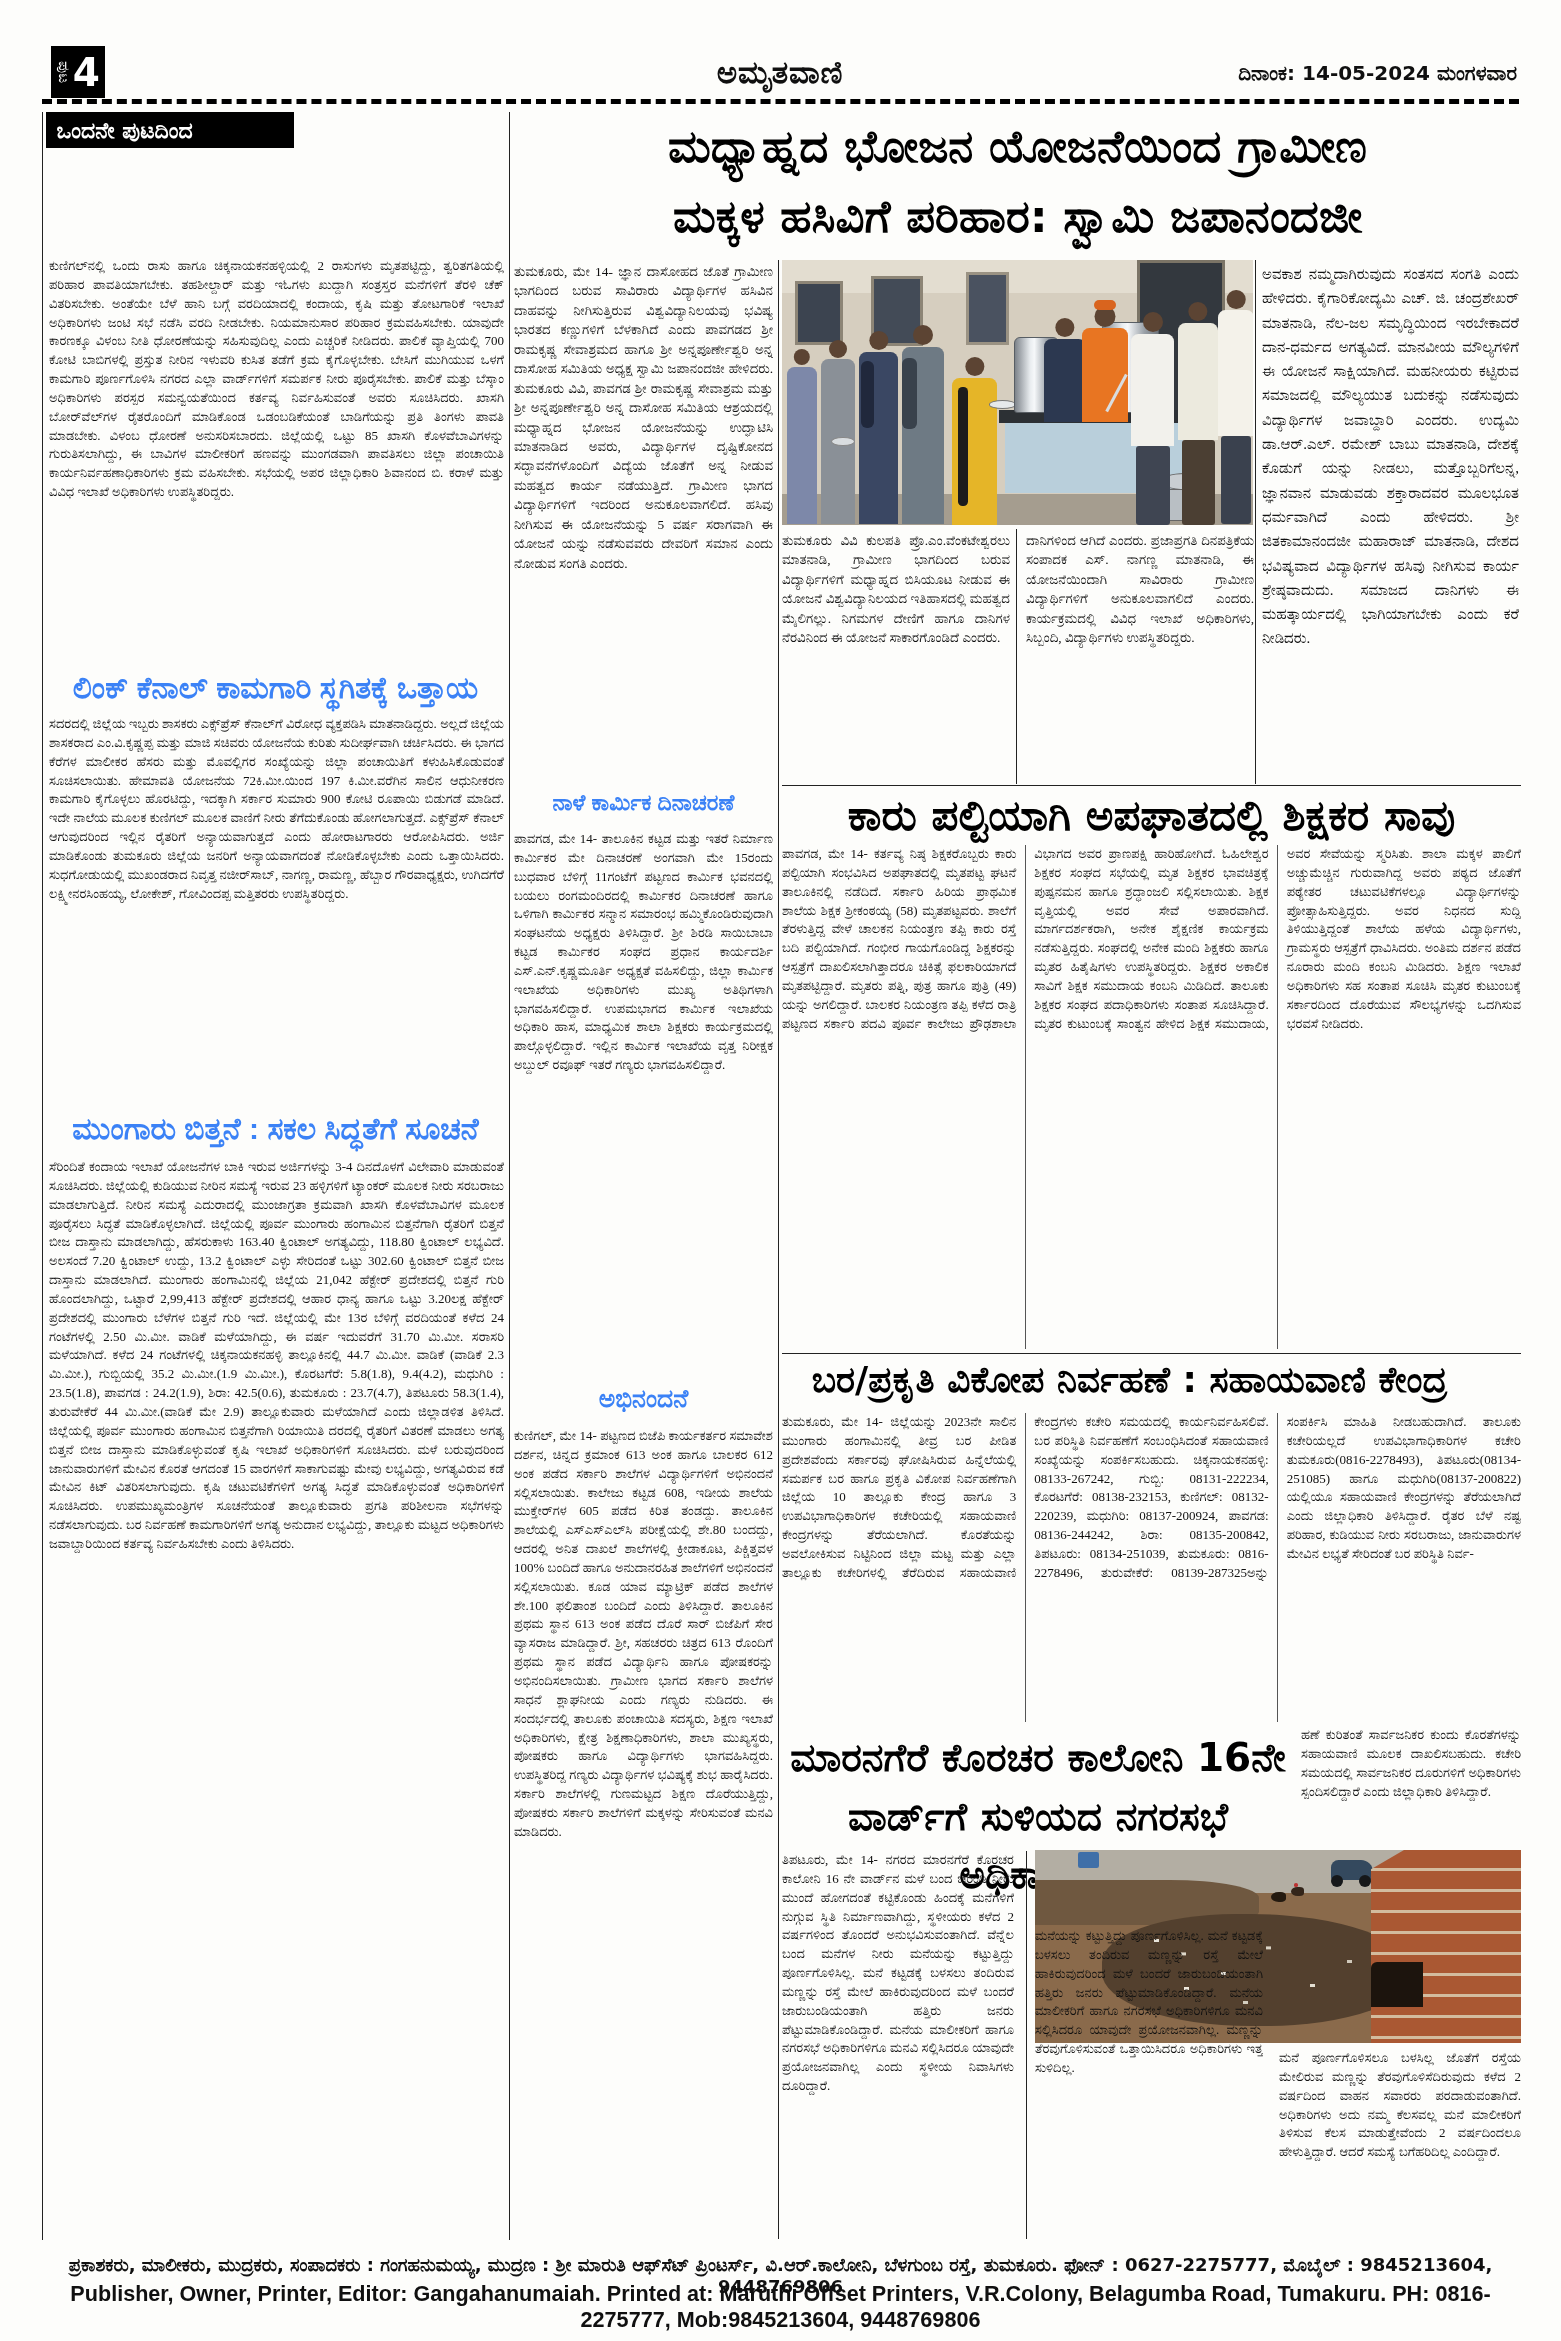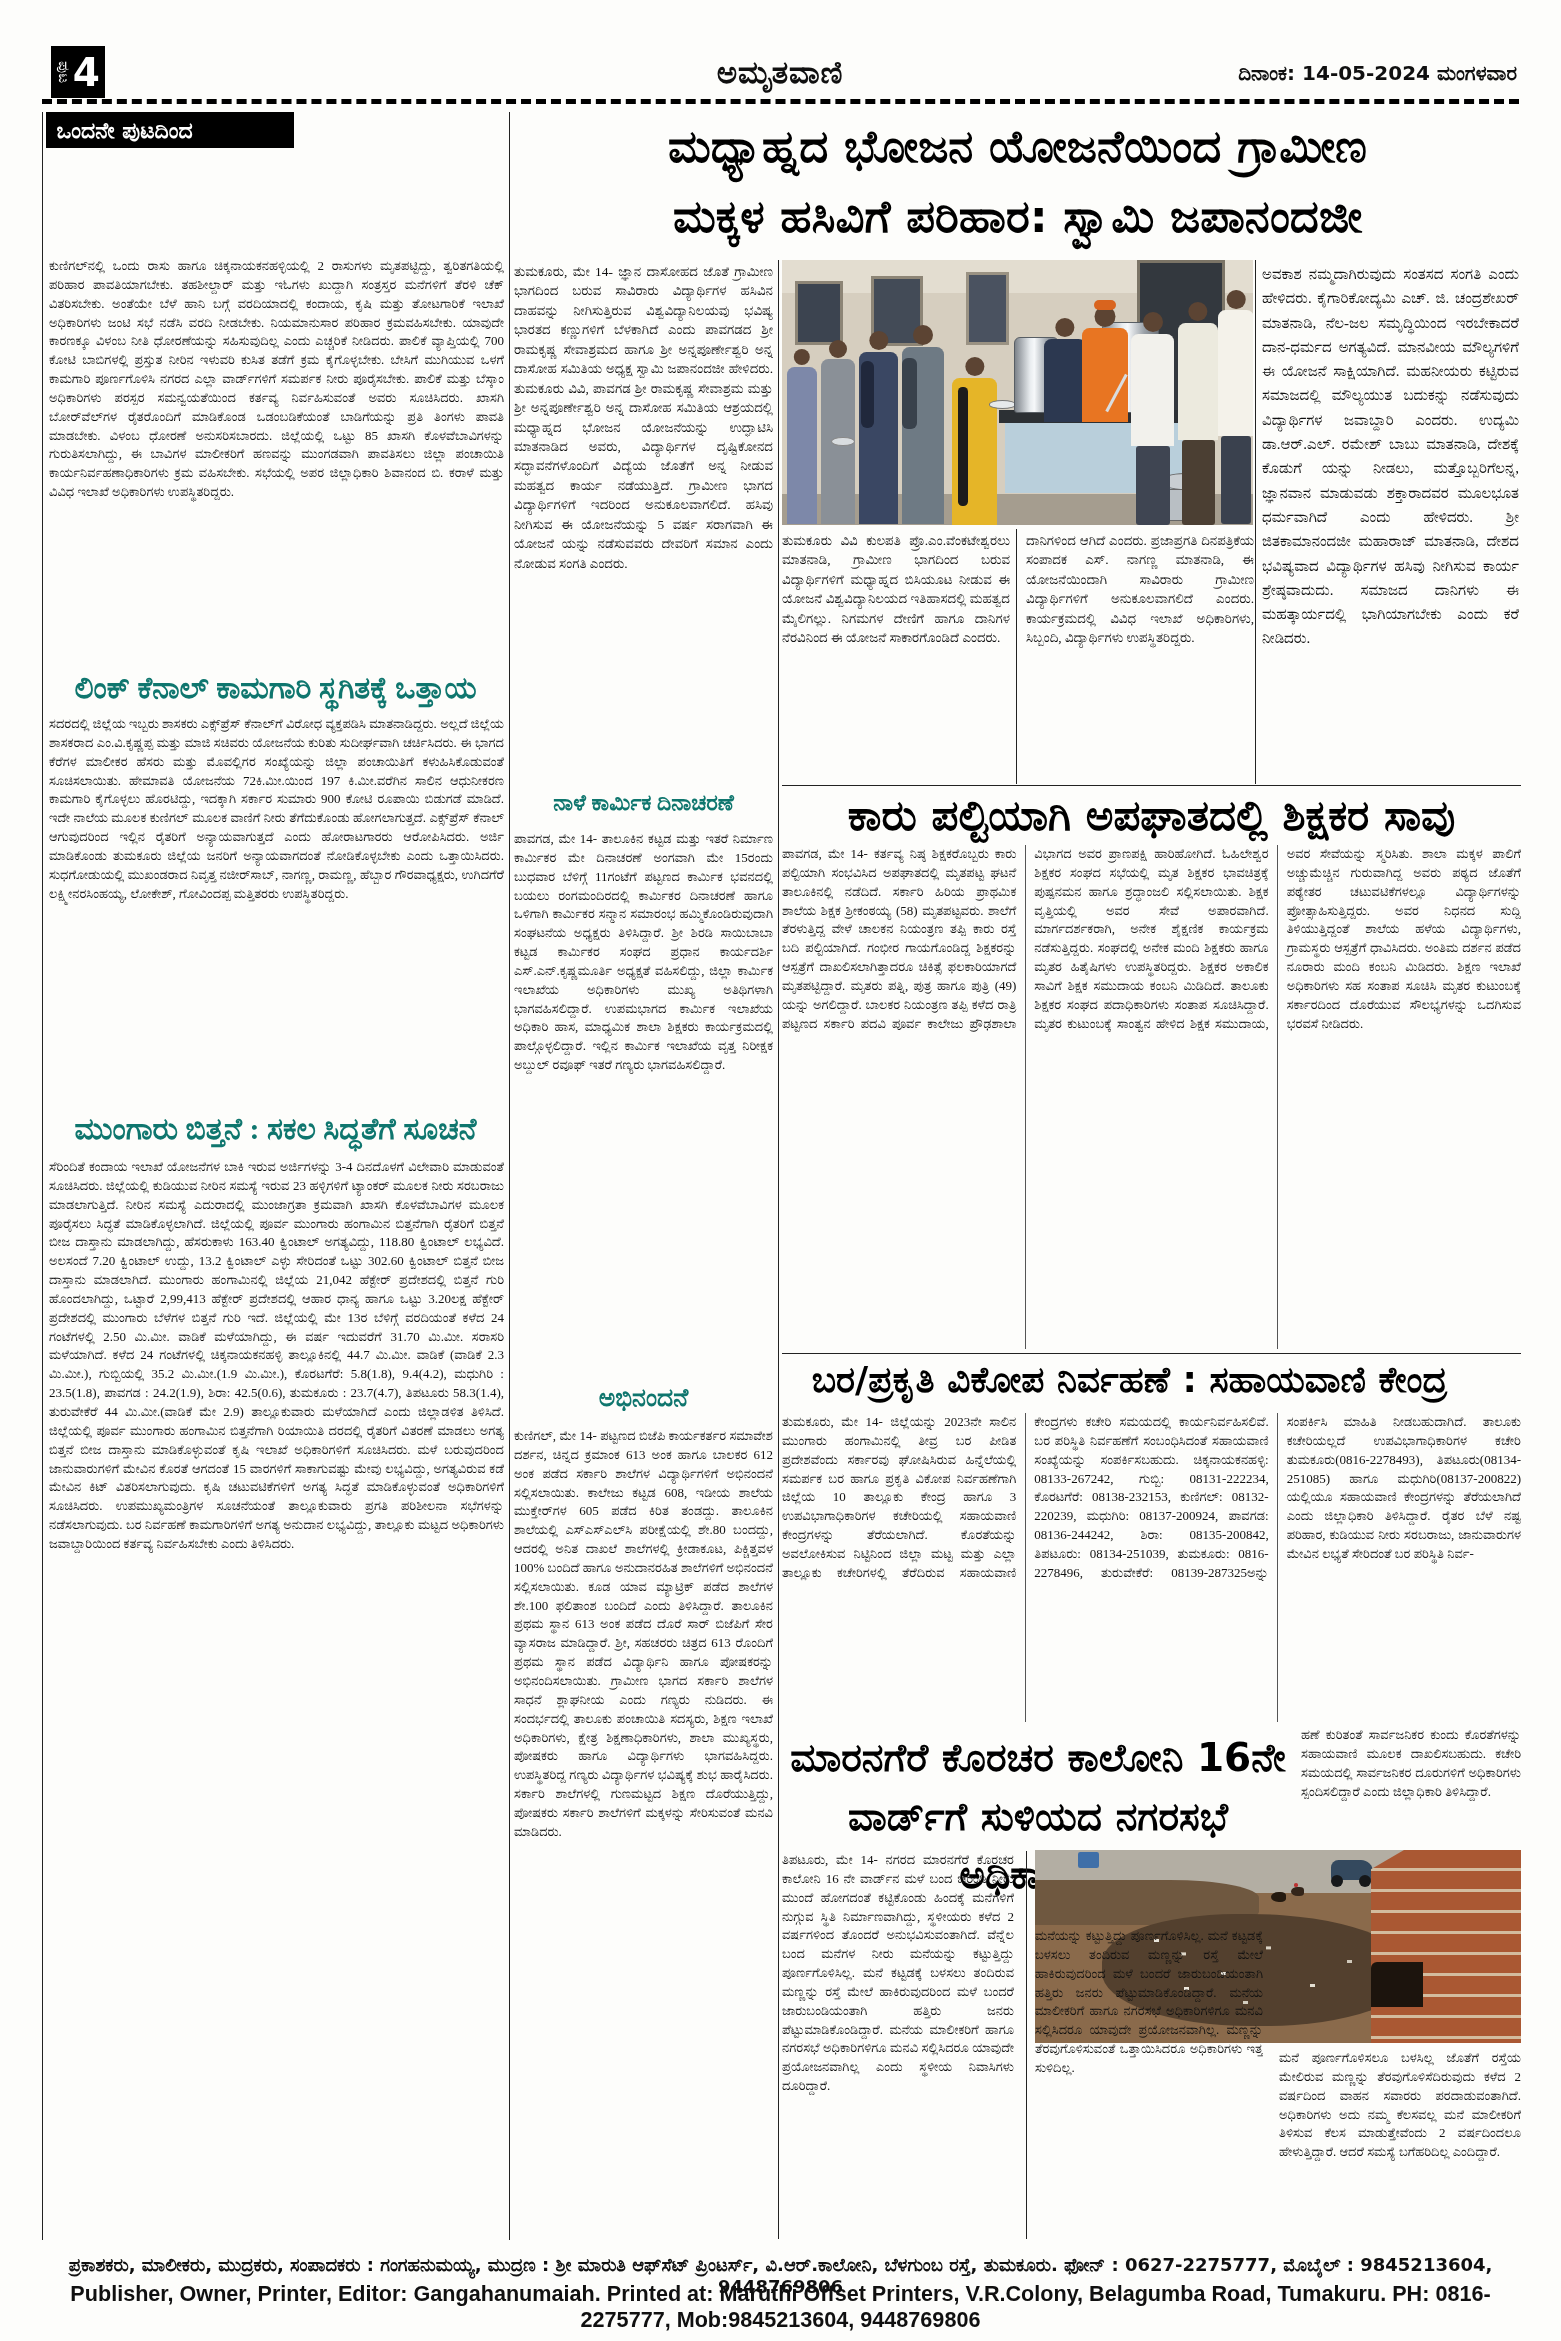--- a/index.html
+++ b/index.html
@@ -12,21 +12,21 @@
   
   .pagebox{background:#000;color:#fff;display:flex;align-items:center;justify-content:center;gap:1.5px;}
   .pagebox .vert{writing-mode:vertical-lr;font-size:15px;line-height:1;font-family:"DejaVu Sans",sans-serif;}
   .pagebox .num{font-size:39px;font-weight:bold;font-family:"DejaVu Sans",sans-serif;line-height:1;}
   .masthead{font-size:31px;font-weight:bold;font-family:"DejaVu Sans",sans-serif;letter-spacing:0.7px;text-align:center;}
   .dateline{font-size:20px;font-weight:bold;font-family:"DejaVu Sans",sans-serif;text-align:right;}
   .dashrule{border-top:5.2px dashed #000;height:0;}
   
   .kicker{background:#000;color:#fff;font-family:"DejaVu Sans",sans-serif;font-weight:bold;font-size:22px;display:flex;align-items:center;padding-left:10.4px;}
   .headline{font-family:"DejaVu Sans",sans-serif;font-weight:bold;text-align:center;line-height:1.22;color:#000;}
-  .subhead{font-family:Liberation Serif, serif;font-weight:bold;text-align:center;color:#0f766e;}
+  .subhead{font-family:Liberation Sans, sans-serif;font-weight:bold;text-align:center;color:#3b82f6;}
   .body{font-size:13px;line-height:1.45;text-align:justify;overflow:hidden;}
   .body.cols3{column-count:3;column-gap:18px;column-rule:0.7px solid #555;}
   .vrule{width:0;border-left:1.1px solid #222;}
   .hrule{height:0;border-top:1.1px solid #222;}
   .footer-kn{font-size:18px;font-weight:bold;text-align:center;font-family:"DejaVu Sans",sans-serif;}
   .footer-en{font-size:21.6px;font-weight:bold;text-align:center;font-family:Liberation Sans, sans-serif;}
   
   .photo{overflow:hidden;}
   .ph1{background:#d6cebf;}
   .fig{position:absolute;}

